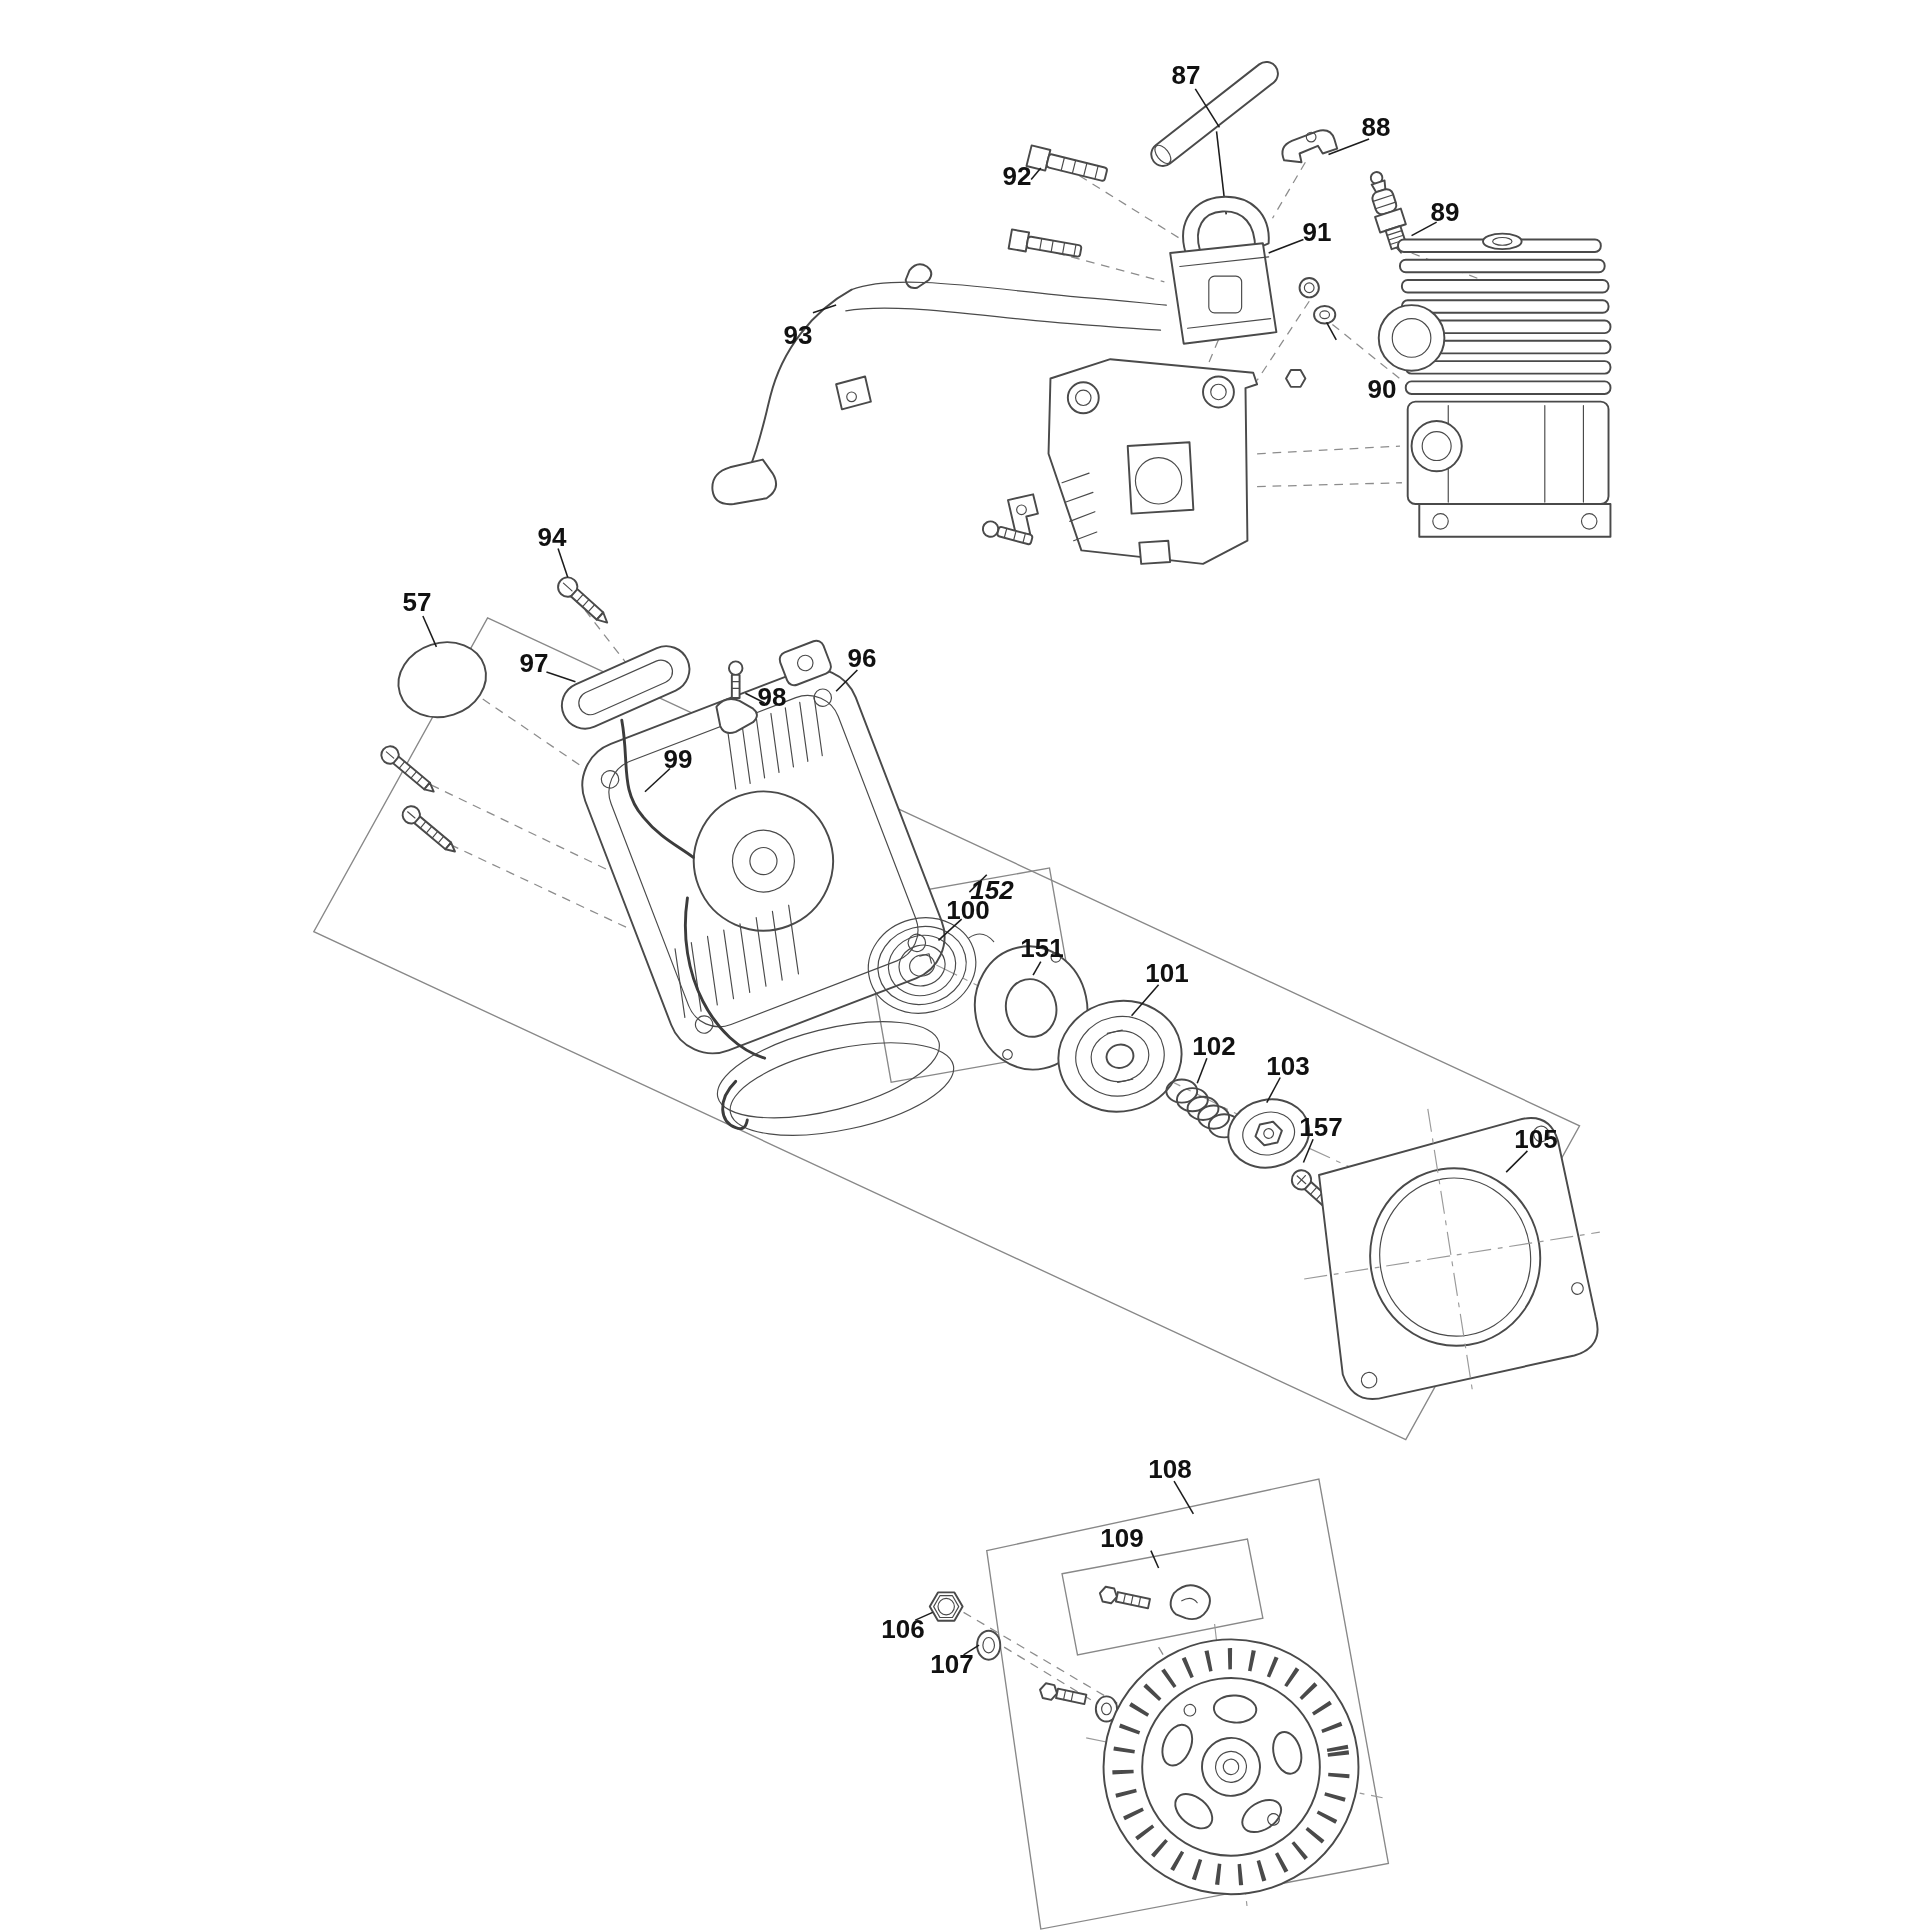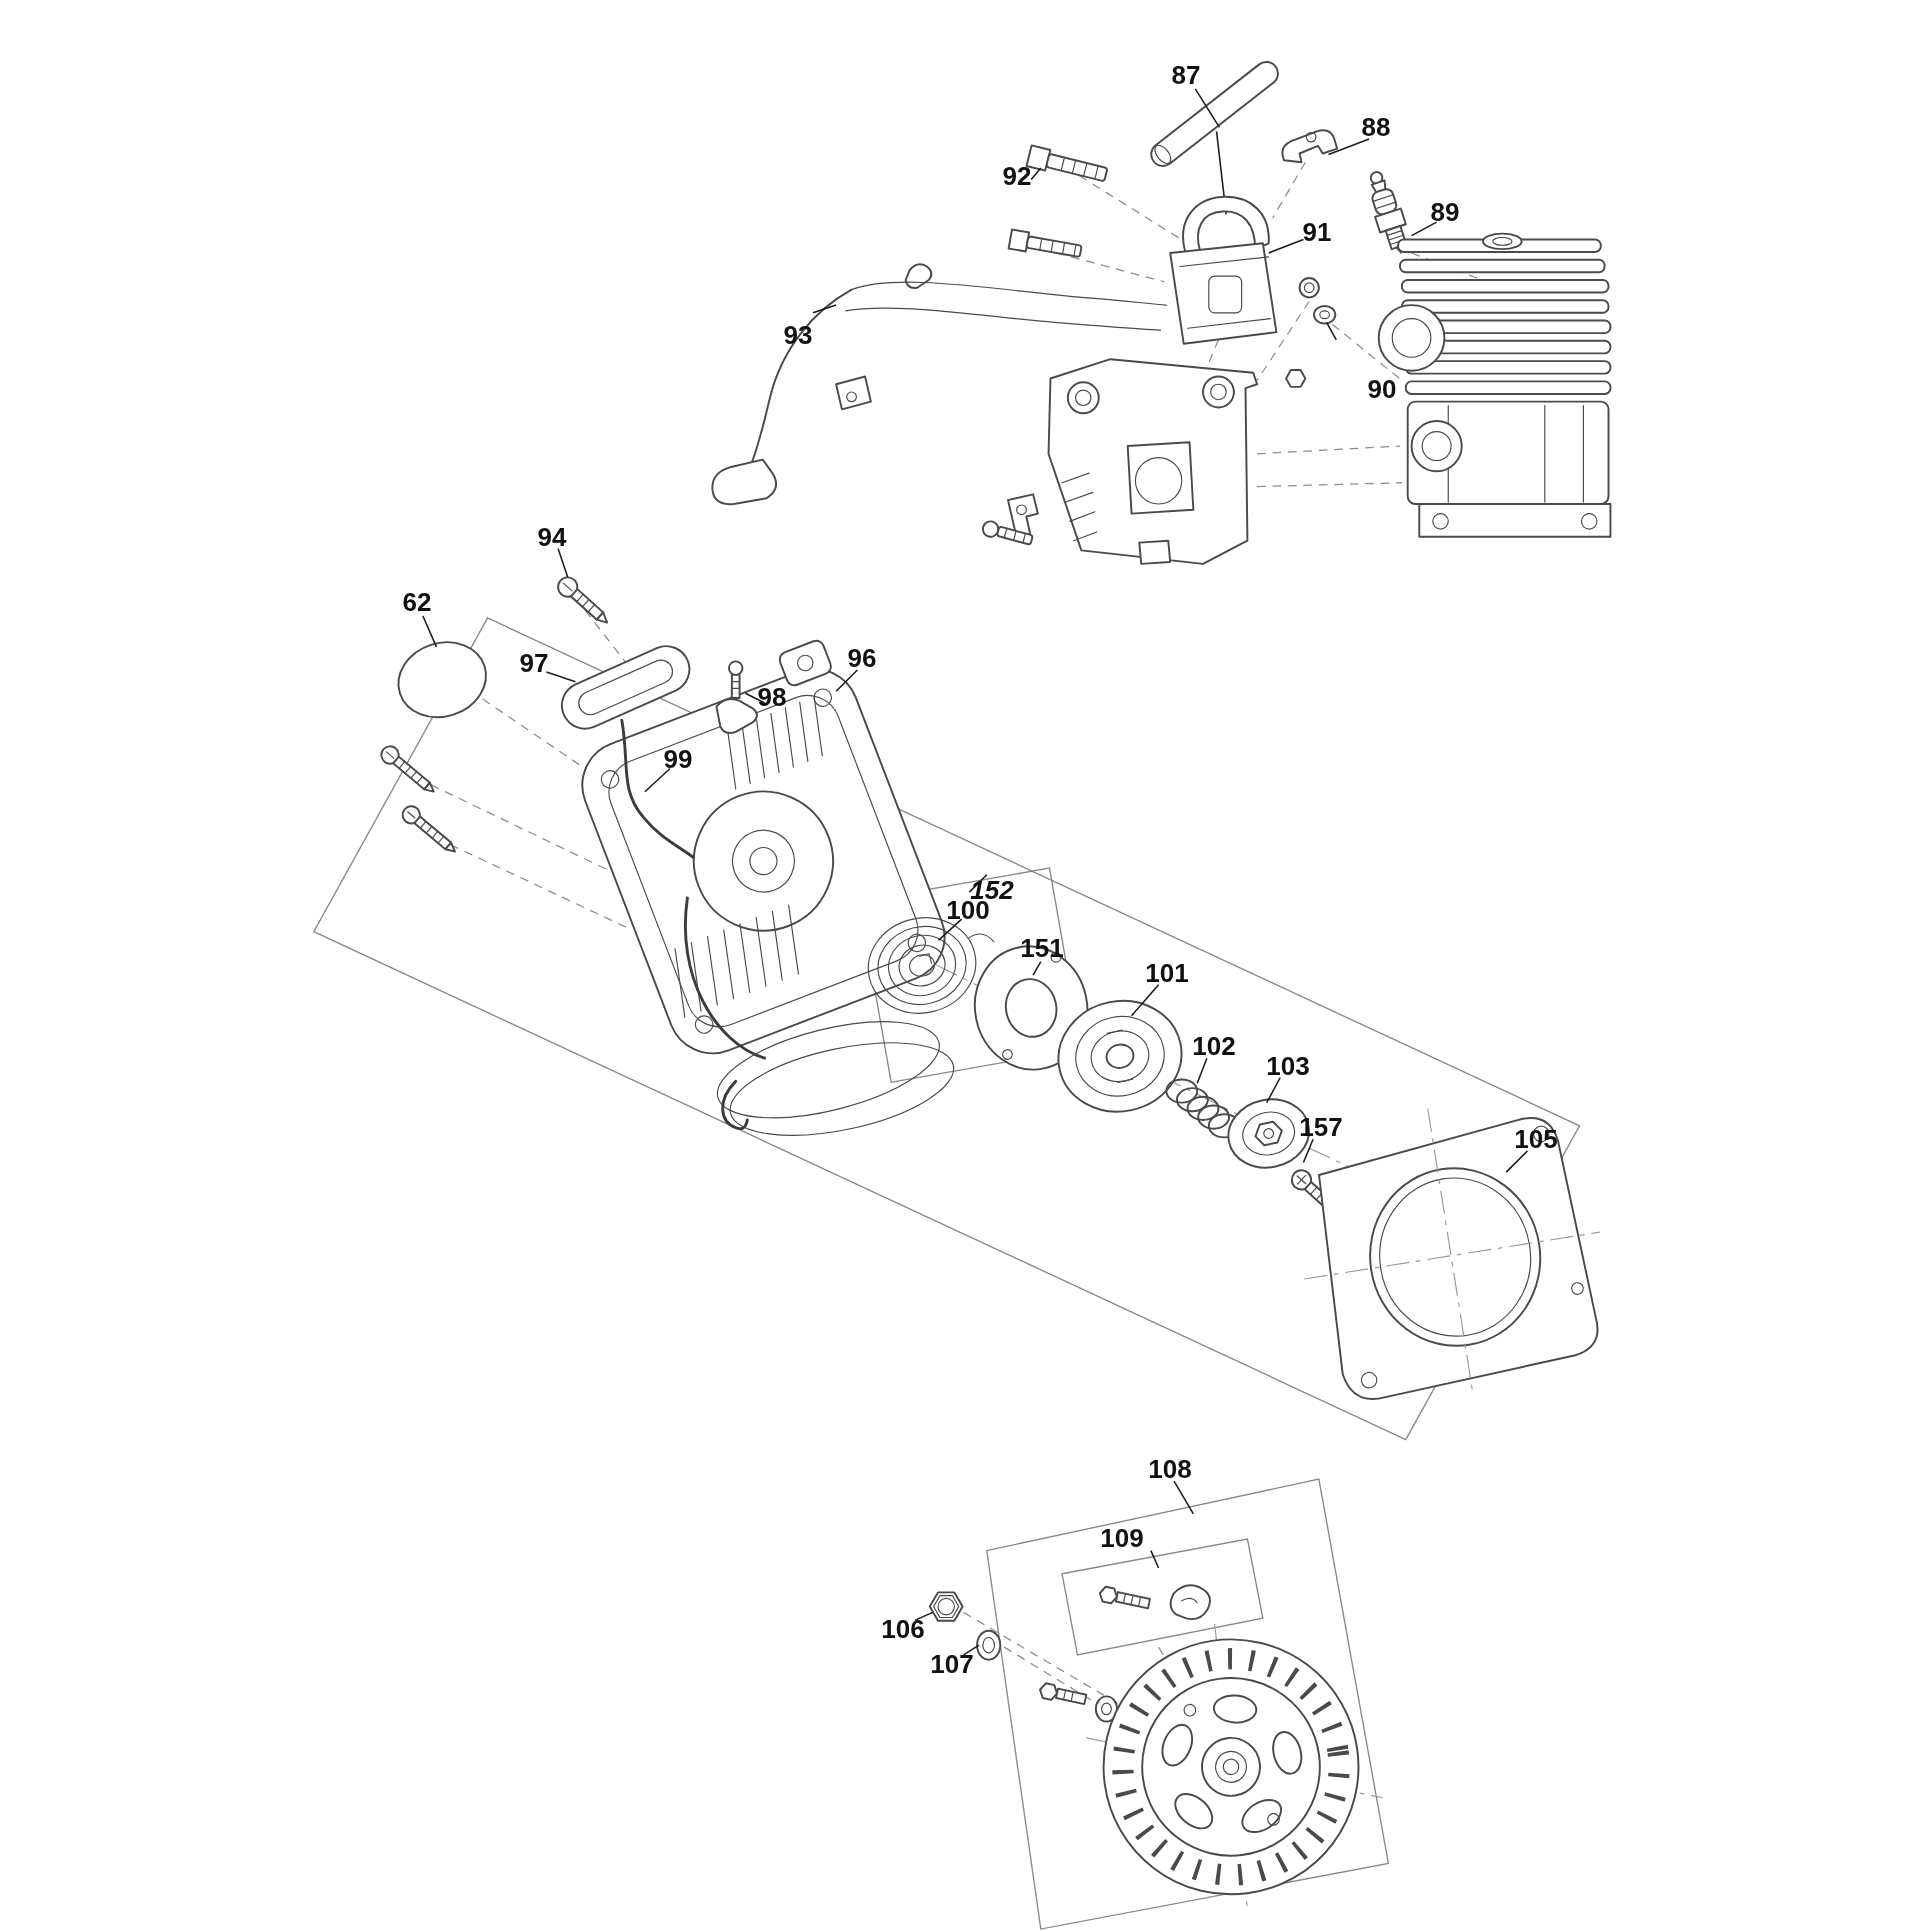--- a/index.html
+++ b/index.html
@@ -364,21 +364,21 @@
 
 <div class="labels">
       <div class="part-label" style="left: 1186px; top: 75px; color: rgb(17, 17, 17);">87</div>
       <div class="part-label" style="left: 1017px; top: 176px; color: rgb(17, 17, 17);">92</div>
       <div class="part-label" style="left: 1376px; top: 127px; color: rgb(17, 17, 17);">88</div>
       <div class="part-label" style="left: 1445px; top: 212px; color: rgb(17, 17, 17);">89</div>
       <div class="part-label" style="left: 1317px; top: 232px; color: rgb(17, 17, 17);">91</div>
       <div class="part-label" style="left: 798px; top: 305px; color: rgb(17, 17, 17); margin-top: 30px;">93</div>
       <div class="part-label" style="left: 1382px; top: 352px; color: rgb(17, 17, 17); margin-top: 37px;">90</div>
       <div class="part-label" style="left: 552px; top: 537px; color: rgb(17, 17, 17);">94</div>
-      <div class="part-label" style="left: 417px; top: 602px; color: rgb(17, 17, 17);">62</div>
+      <div class="part-label" style="left: 417px; top: 602px; color: rgb(17, 17, 17);">57</div>
       <div class="part-label" style="left: 534px; top: 663px; color: rgb(17, 17, 17);">97</div>
       <div class="part-label" style="left: 862px; top: 658px; color: rgb(17, 17, 17);">96</div>
       <div class="part-label" style="left: 772px; top: 697px; color: rgb(17, 17, 17);">98</div>
       <div class="part-label" style="left: 678px; top: 759px; color: rgb(17, 17, 17);">99</div>
       <div class="part-label" style="left: 992px; top: 890px; color: rgb(17, 17, 17); font-style: italic;">152</div>
       <div class="part-label" style="left: 968px; top: 910px; color: rgb(17, 17, 17);">100</div>
       <div class="part-label" style="left: 1042px; top: 948px; color: rgb(17, 17, 17);">151</div>
       <div class="part-label" style="left: 1167px; top: 973px; color: rgb(17, 17, 17);">101</div>
       <div class="part-label" style="left: 1214px; top: 1046px; color: rgb(17, 17, 17);">102</div>
       <div class="part-label" style="left: 1288px; top: 1066px; color: rgb(17, 17, 17);">103</div>

